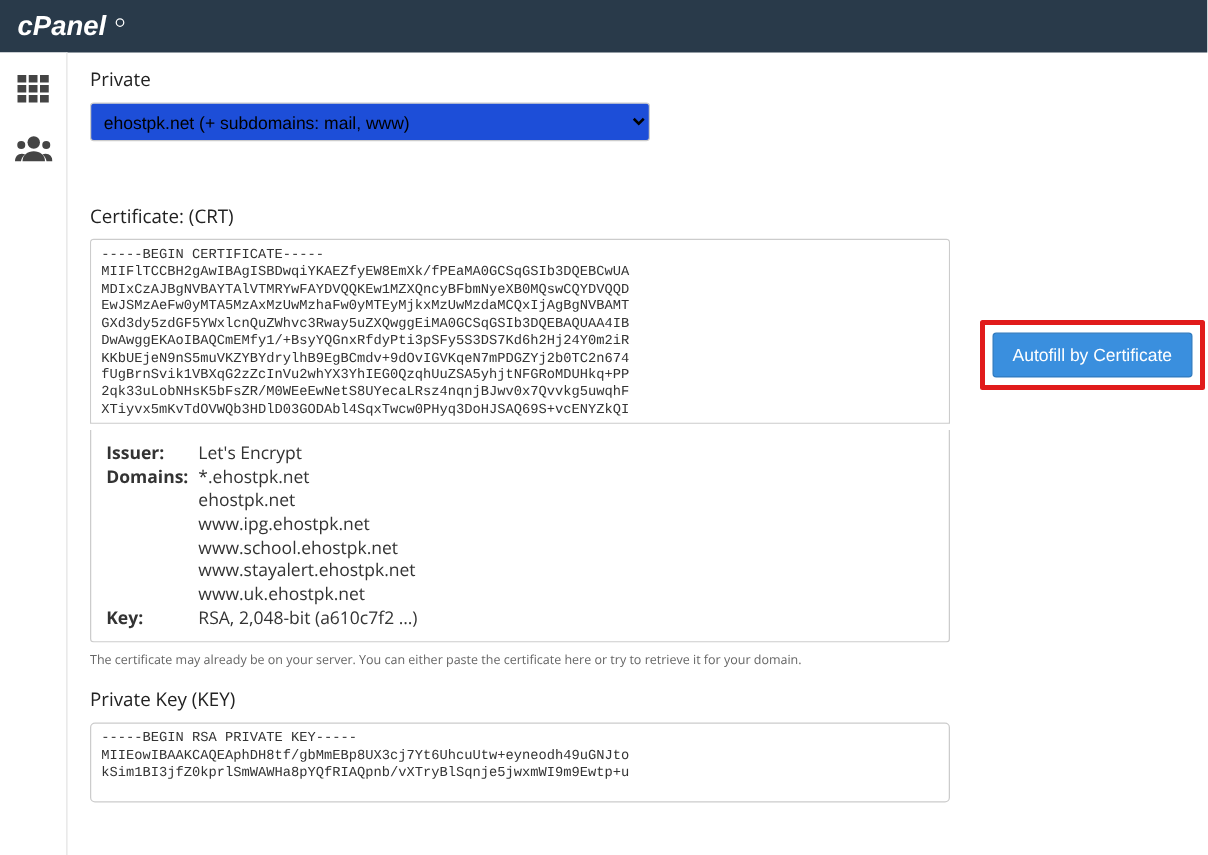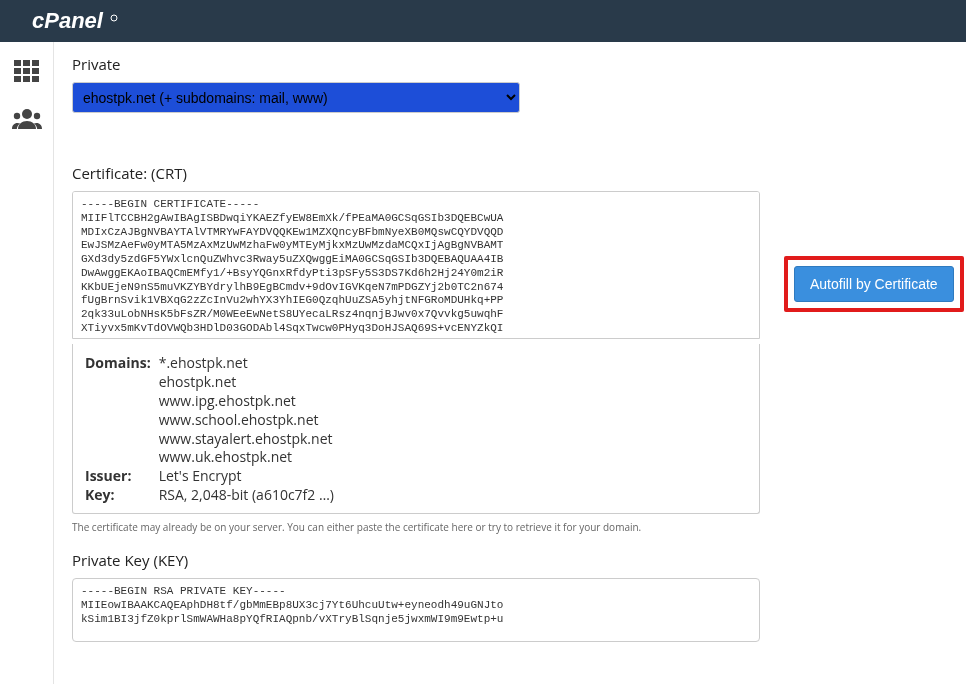--- a/index.html
+++ b/index.html
@@ -13,21 +13,21 @@
     overflow: hidden;
     box-sizing: border-box;
   }
   *, *:before, *:after { box-sizing: inherit; }
 
   .topbar {
     background: #293a4a;
     height: 42px;
     display: flex;
     align-items: center;
-    padding: 0 32px;
+    padding: 0 14px;
   }
   .logo {
     color: #fff;
     display: inline-flex;
     align-items: center;
     height: 28px;
   }
 
   .body-row {
     display: flex;
@@ -234,37 +234,37 @@
 DwAwggEKAoIBAQCmEMfy1/+BsyYQGnxRfdyPti3pSFy5S3DS7Kd6h2Hj24Y0m2iR
 KKbUEjeN9nS5muVKZYBYdrylhB9EgBCmdv+9dOvIGVKqeN7mPDGZYj2b0TC2n674
 fUgBrnSvik1VBXqG2zZcInVu2whYX3YhIEG0QzqhUuZSA5yhjtNFGRoMDUHkq+PP
 2qk33uLobNHsK5bFsZR/M0WEeEwNetS8UYecaLRsz4nqnjBJwv0x7Qvvkg5uwqhF
 XTiyvx5mKvTdOVWQb3HDlD03GODAbl4SqxTwcw0PHyq3DoHJSAQ69S+vcENYZkQI</textarea>
 
         <div class="cert-details">
           <table>
             <tbody>
                 <tr>
+              <td class="k">Issuer:</td>
+              <td class="v">Let's Encrypt</td>
+            </tr>
+            <tr>
               <td class="k">Domains:</td>
               <td class="v">
                 <div class="domain-list">
                   <div>*.ehostpk.net</div>
                   <div>ehostpk.net</div>
                   <div>www.ipg.ehostpk.net</div>
                   <div>www.school.ehostpk.net</div>
                   <div>www.stayalert.ehostpk.net</div>
                   <div>www.uk.ehostpk.net</div>
                 </div>
               </td>
             </tr>
             <tr>
-              <td class="k">Issuer:</td>
-              <td class="v">Let's Encrypt</td>
-            </tr>
-            <tr>
               <td class="k">Key:</td>
               <td class="v">RSA, 2,048-bit (a610c7f2 …)</td>
             </tr>
           </tbody>
             </table>
         </div>
 
         <p class="hint">The certificate may already be on your server. You can either paste the certificate here or try to retrieve it for your domain.</p>
       </div>
     </div>

